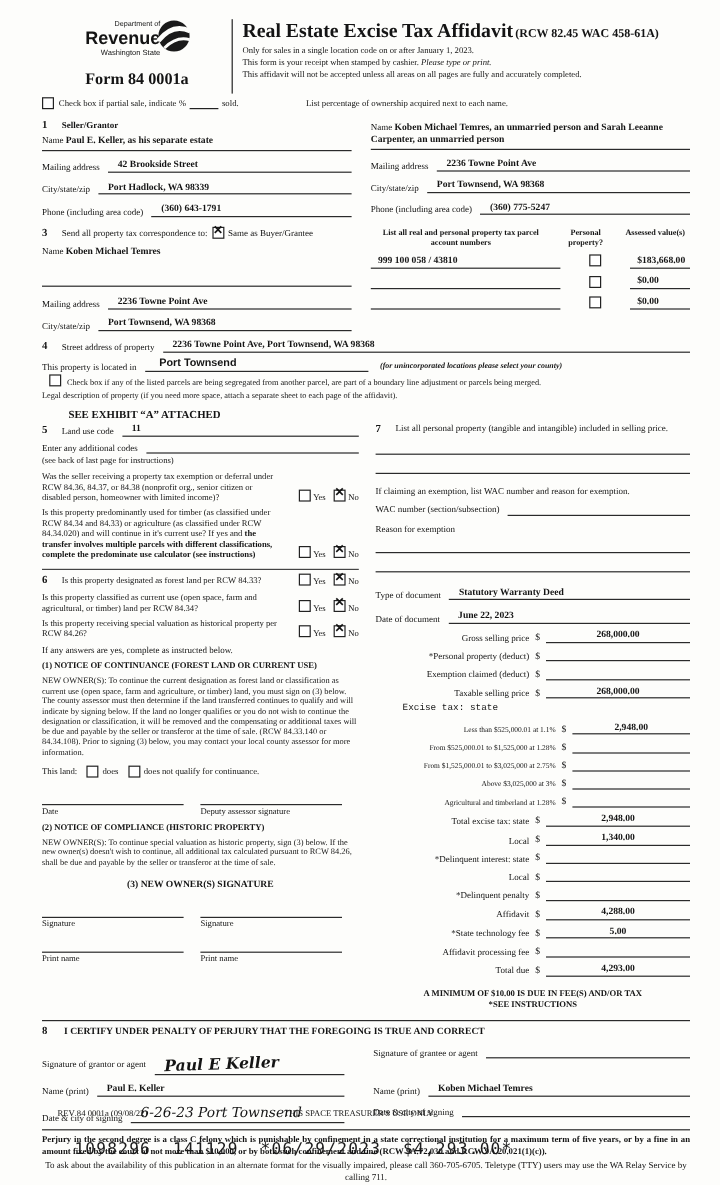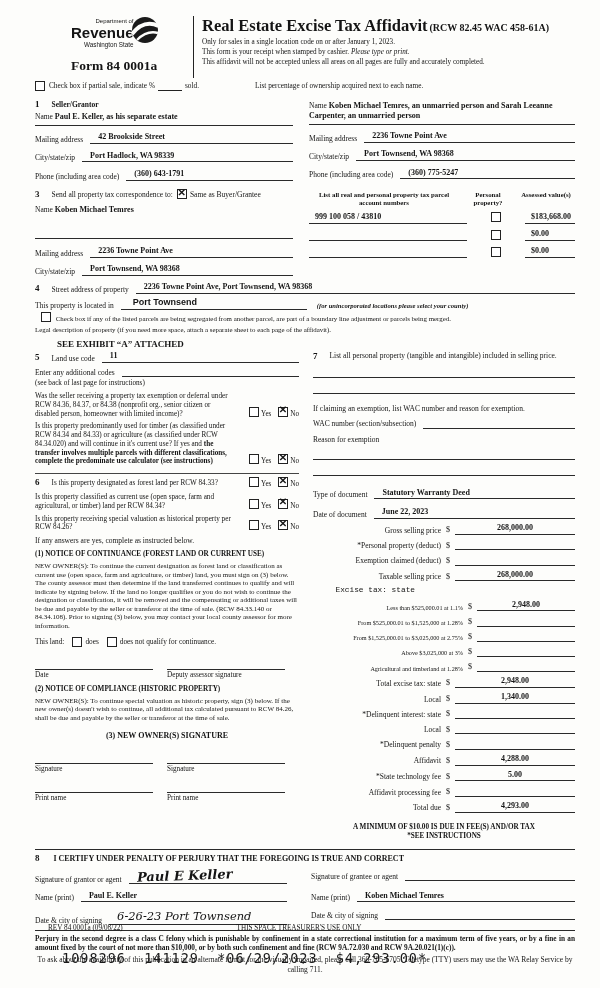--- a/index.html
+++ b/index.html
@@ -473,21 +473,21 @@
     </div>
   </div>
 
   <div class="rule"></div>
   <div class="cert-head">
     <span class="sec-num">8</span>
     <span class="b" style="font-size:8px">I CERTIFY UNDER PENALTY OF PERJURY THAT THE FOREGOING IS TRUE AND CORRECT</span>
   </div>
   <div class="cert-cols" style="margin-top:6px">
     <div class="cert-l">
-      <div class="fr" style="margin-top:0;align-items:flex-end">
+      <div class="fr" style="margin-top:11px;align-items:flex-start">
         <span class="fl">Signature of grantor or agent</span>
         <span class="fill"><span class="script">Paul E Keller</span></span>
       </div>
     </div>
     <div class="cert-r">
       <div class="fr" style="margin-top:0">
         <span class="fl">Signature of grantee or agent</span>
         <span class="fill"><span class="script"></span></span>
       </div>
     </div>

